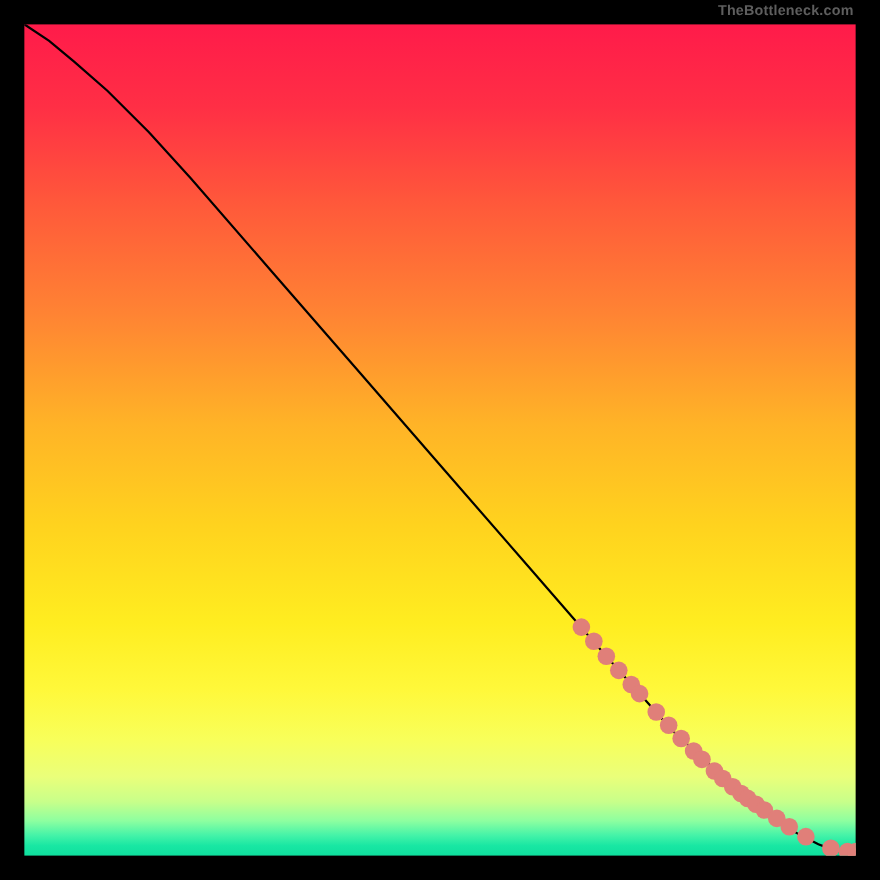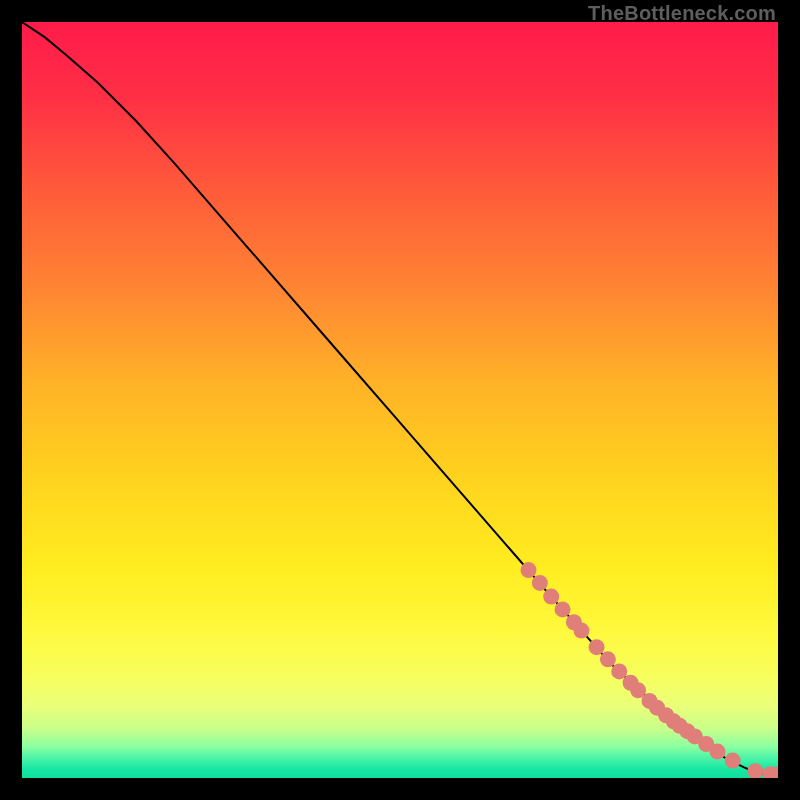--- a/index.html
+++ b/index.html
@@ -23,21 +23,21 @@
     position: absolute;
     left: 0;
     top: 0;
     width: 756px;
     height: 756px;
   }
   .attribution {
     position: absolute;
     top: 2px;
     right: 24px;
-    font-size: 20px;
+    font-size: 13px;
     font-weight: 600;
     color: #5e5e5e;
     letter-spacing: 0.2px;
   }
   svg { display: block; }
 </style>
 </head>
 <body>
 
 <div class="attribution">TheBottleneck.com</div>

